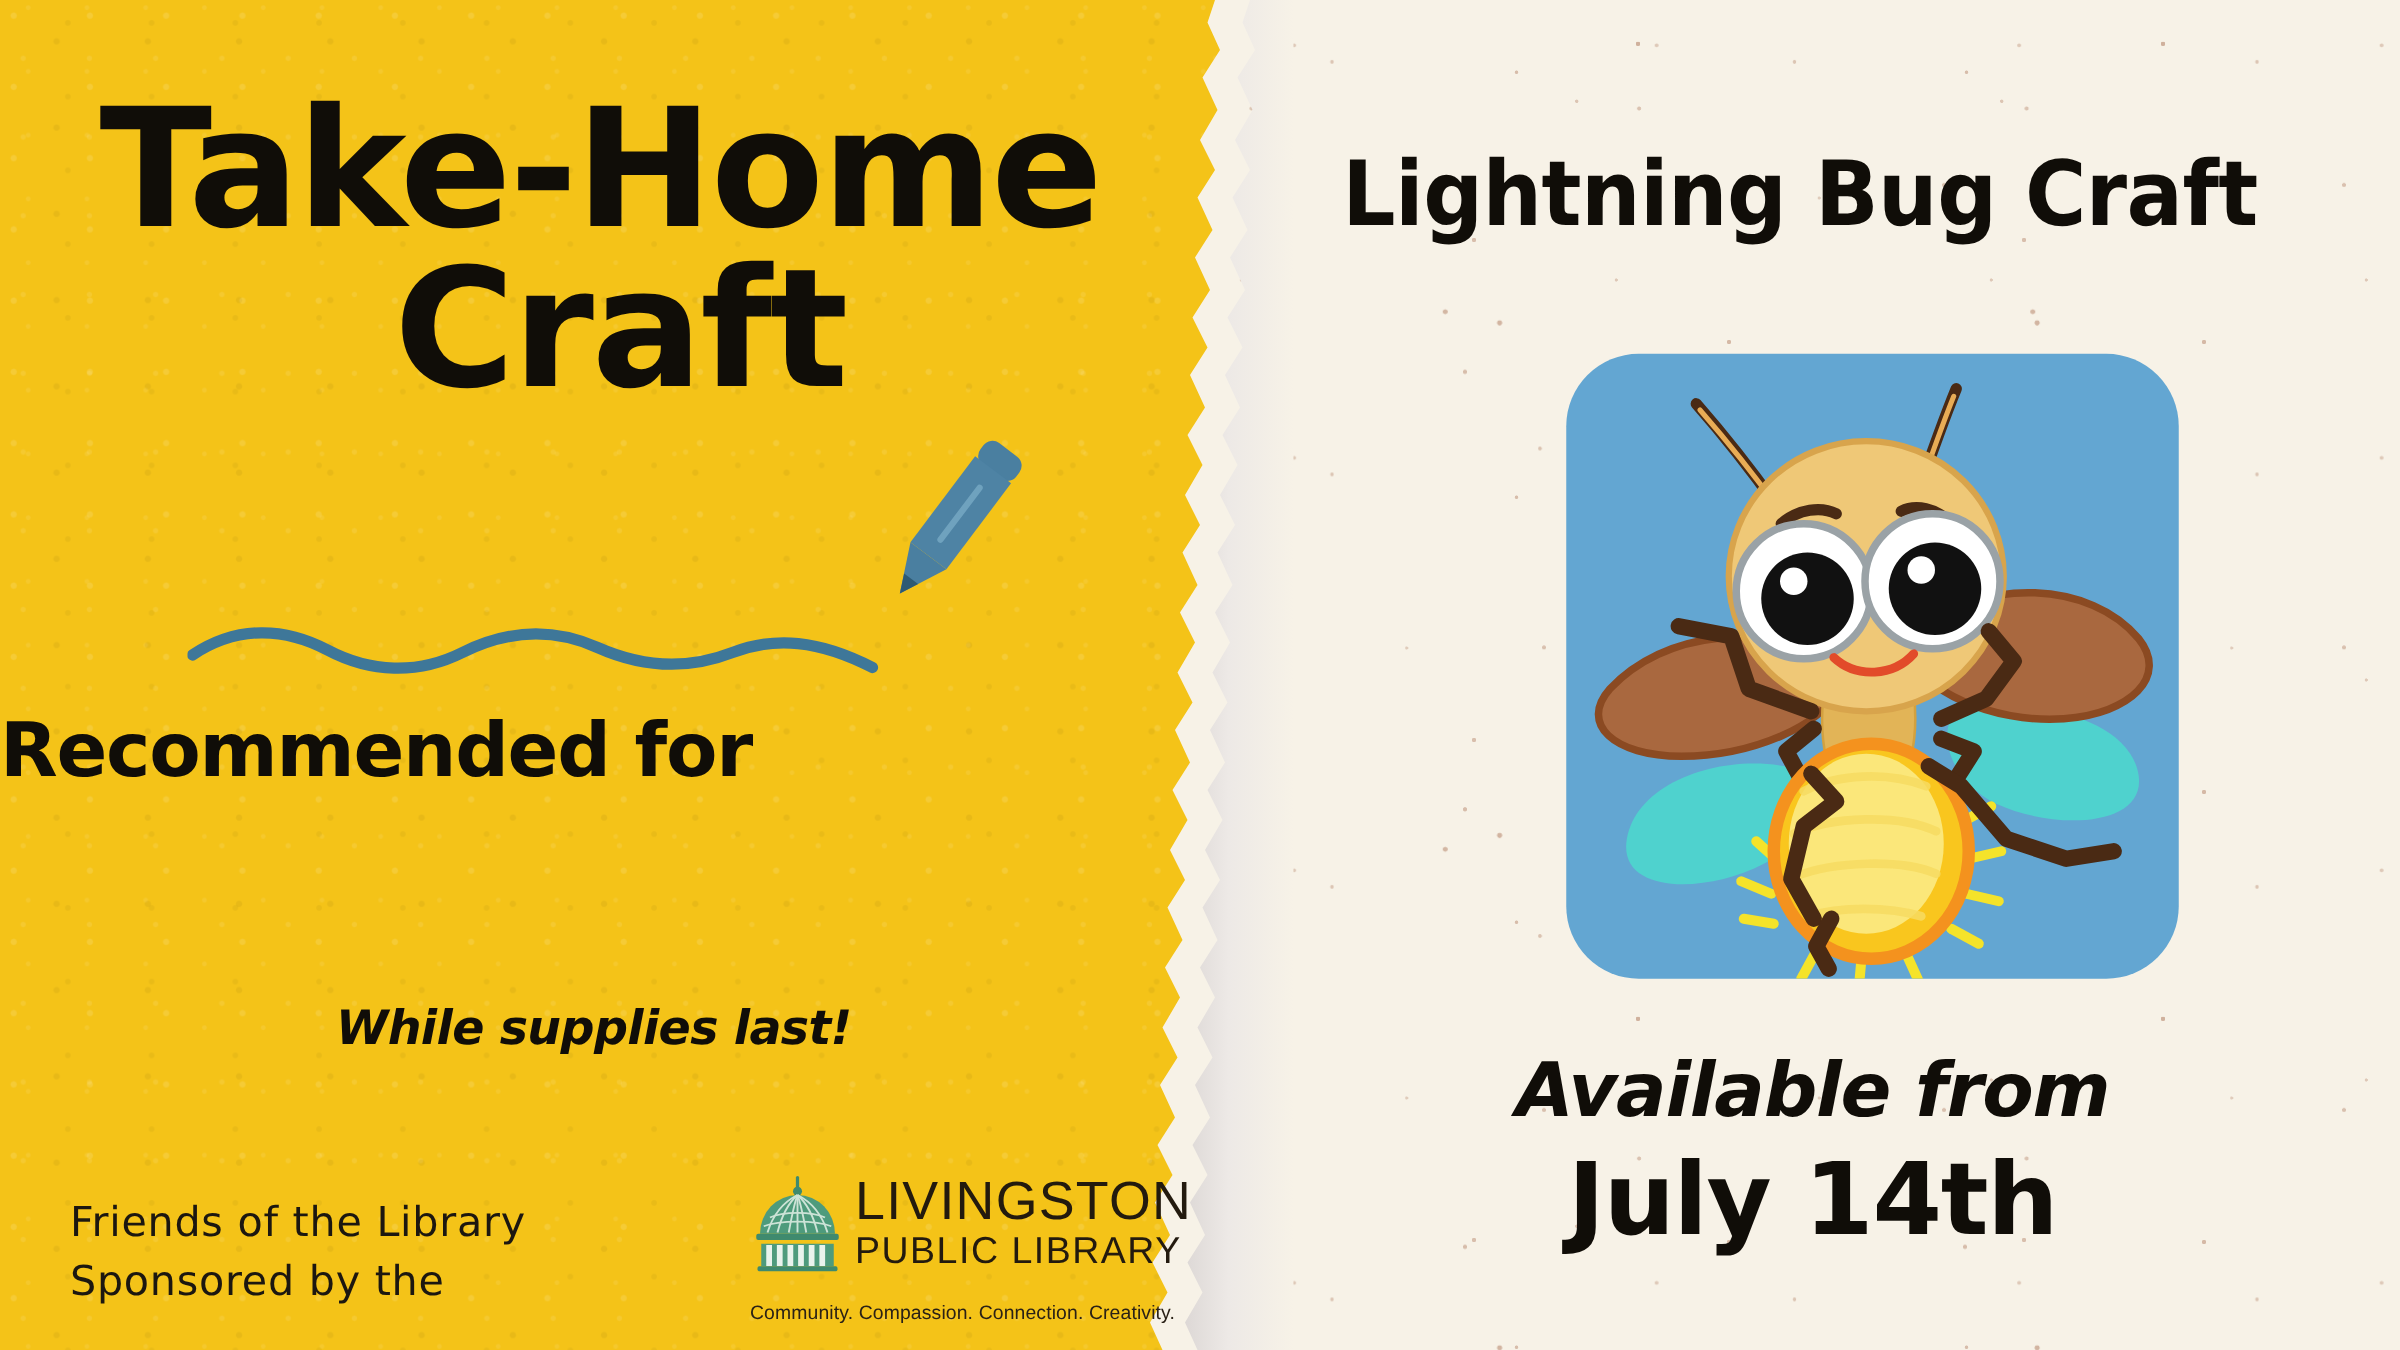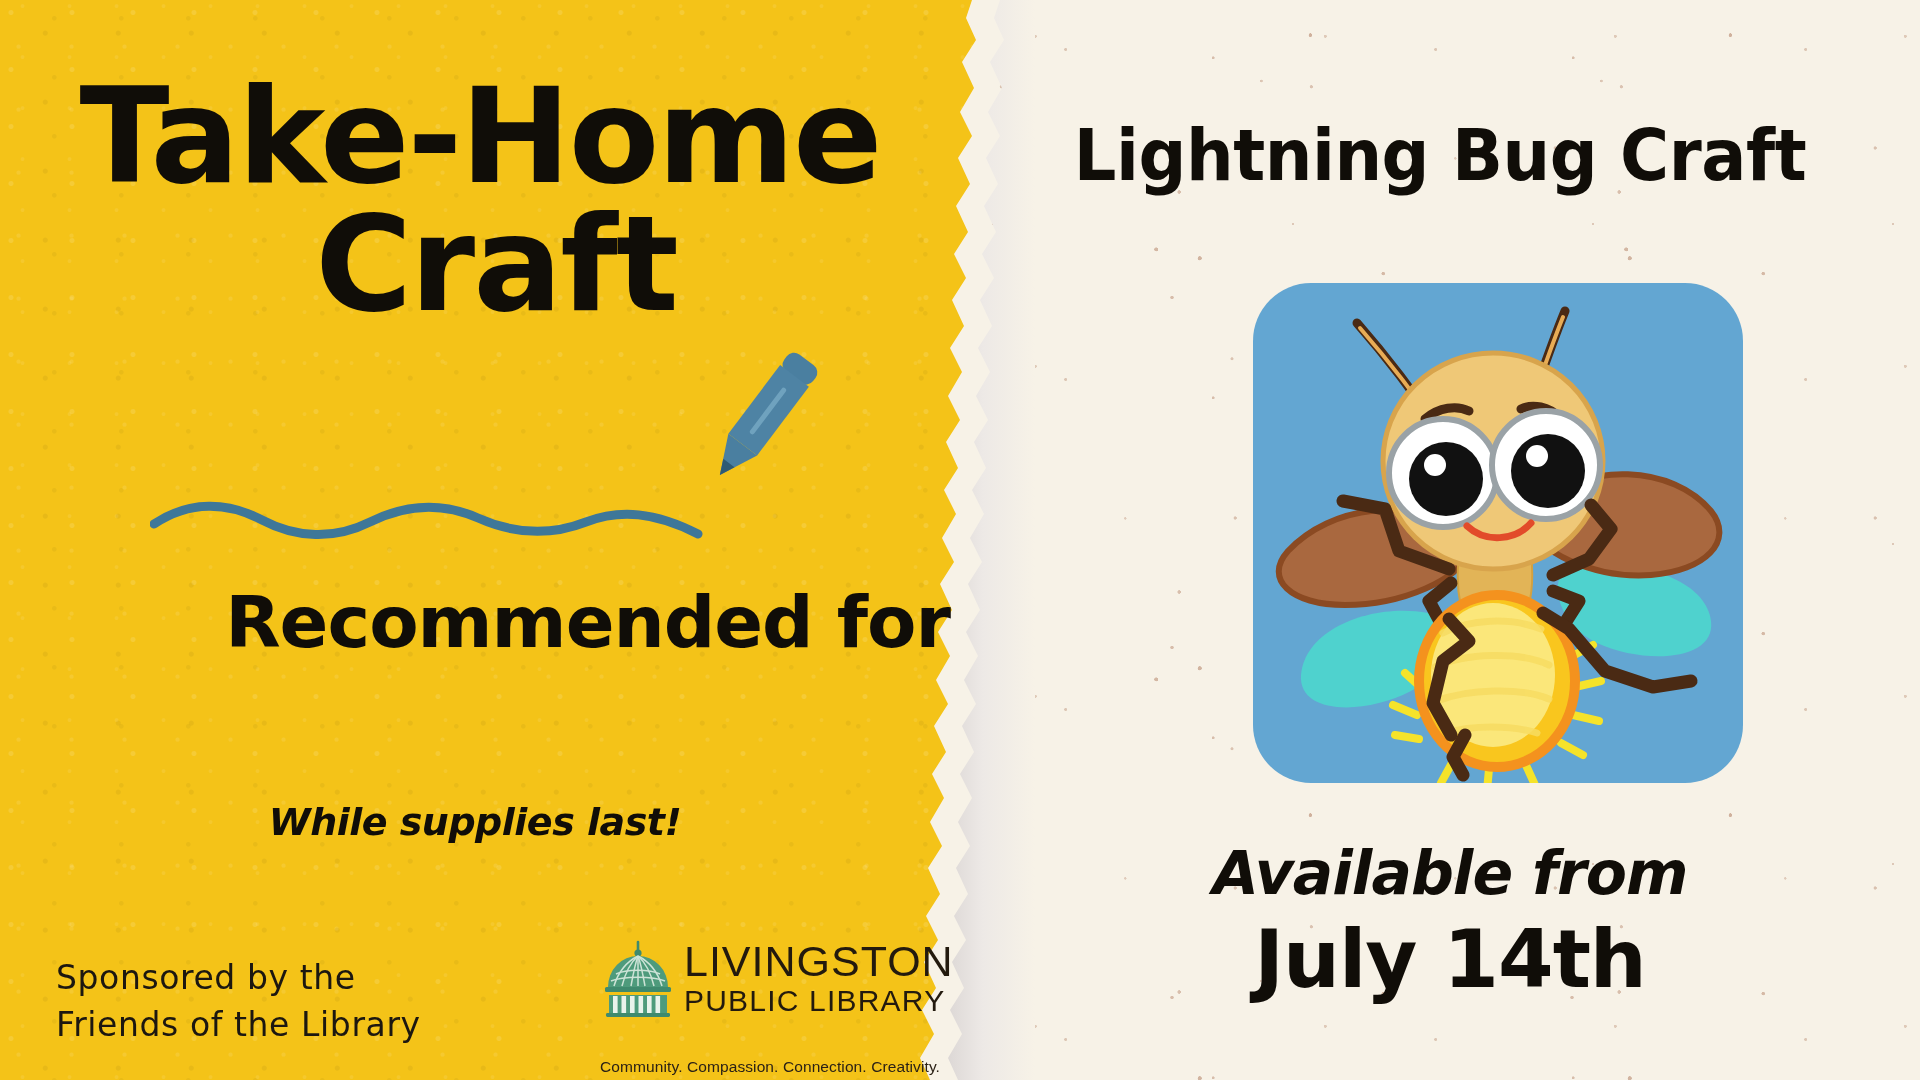--- a/index.html
+++ b/index.html
@@ -81,25 +81,25 @@
   .headline .l1{ display:block; }
   .headline .l2{ display:block;padding-left:32px; }
 
   
   .squiggle{ position:absolute; left:150px; top:490px; width:560px; height:60px; }
 
   
   .pencil{ position:absolute; left:700px; top:345px; width:130px; height:150px; }
 
   .ages{
-    position:absolute; left:0; top:584px; width:950px;
-    text-align:right;
-    font-family:"DejaVu Sans", sans-serif;
-    font-weight:bold;
-    font-size:72px; line-height:1.06;
+    position:absolute; left:0; top:570px; width:950px;
+    text-align:left;
+    font-family:"DejaVu Sans", sans-serif;
+    font-weight:bold;
+    font-size:60px; line-height:1.06;
     letter-spacing:-1px;
     color:#100D08;
   }
   .supplies{
     position:absolute; left:0; top:800px; width:950px;
     text-align:center;
     font-family:"DejaVu Sans", sans-serif;
     font-weight:bold; font-style:italic;
     font-size:38px; letter-spacing:-.5px;
     color:#100D08;
@@ -125,21 +125,21 @@
     color:#231A0E; font-weight:300;
   }
   .logo-l2{
     font-family:"Liberation Sans", sans-serif;
     font-size:30px; line-height:1.05; letter-spacing:1.2px;
     color:#231A0E; font-weight:300; margin-top:3px;
   }
   .logo-tagline{
     position:absolute; left:0; top:104px; width:340px; text-align:center;
     font-family:"Liberation Sans", sans-serif;
-    font-size:15.5px; letter-spacing:.1px; color:#2A2116; font-weight:400;margin-top:16px;
+    font-size:15.5px; letter-spacing:.1px; color:#2A2116; font-weight:400;
   }
 
   
   .right-content{ position:absolute; left:1010px; top:0; width:910px; height:1080px;margin-top:25px; }
 
   .craft-title{
     position:absolute; left:-20px; top:88px; width:900px;
     text-align:center;
     font-family:"DejaVu Sans", sans-serif;
     font-weight:bold;
@@ -214,22 +214,22 @@
       </g>
     </svg>
 
     <div class="ages">
       <div>Recommended for</div>
     </div>
 
     <div class="supplies">While supplies last!</div>
 
     <div class="sponsor">
+      <div>Friends of the Library</div>
       <div>Sponsored by the</div>
-      <div>Friends of the Library</div>
     </div>
 
     <div class="logo">
       <div class="logo-row">
         <svg class="logo-dome" viewBox="0 0 76 78">
           <line x1="38" y1="2" x2="38" y2="12" stroke="#3F8A6E" stroke-width="2.6" stroke-linecap="round"></line>
           <circle cx="38" cy="13" r="3.6" fill="#3F8A6E"></circle>
           <path d="M8,47 A30,31 0 0 1 68,47 Z" fill="#4E9B7C"></path>
           <g stroke="#D8EADF" stroke-width="1.5" fill="none" opacity=".92">
             <path d="M38,16 C26,22 18,33 14,46"></path>

